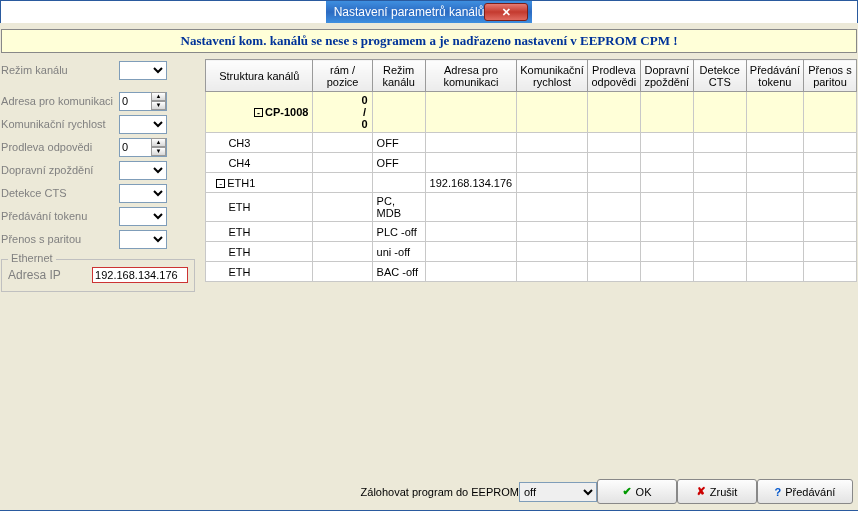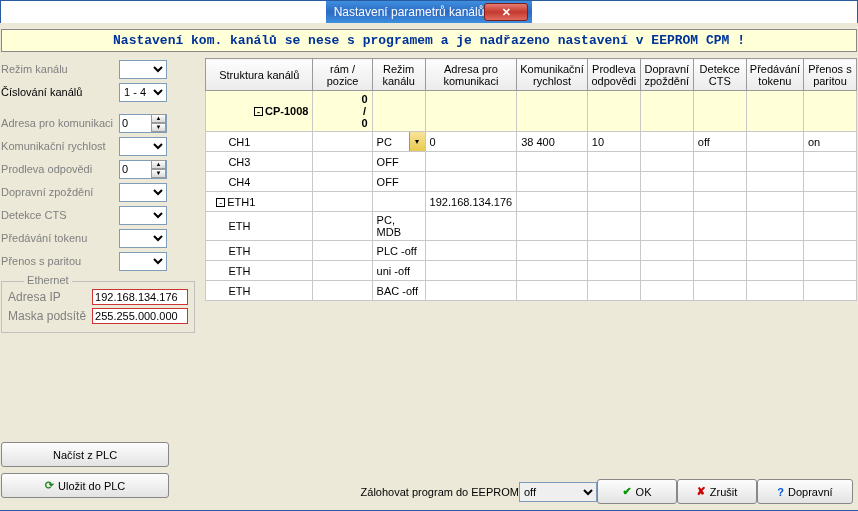--- a/index.html
+++ b/index.html
@@ -45,21 +45,21 @@
     flex: 1;
     background: #ECE9D8;
     padding: 6px;
     display: flex;
     flex-direction: column;
   }
   .banner {
     border: 1px solid #888;
     background: #FFFFD8;
     color: #003399;
-    font-family: Liberation Mono, monospace;
+    font-family: Liberation Serif, serif;
     font-size: 13px;
     font-weight: bold;
     text-align: center;
     padding: 3px 0;
     margin-bottom: 6px;
   }
   .main {
     display: flex;
     flex: 1;
     gap: 10px;
@@ -106,21 +106,21 @@
     cursor: pointer;
   }
   .gap { height: 8px; }
   .eth-group {
     border: 1px solid #c0c0c0;
     padding: 6px 6px 6px 6px;
     position: relative;
     margin-top: 8px;
   }
   .eth-group-title {
-    position: absolute; top: -8px; left: 22px;
+    position: absolute; top: -8px; left: 6px;
     background: #ECE9D8; padding: 0 3px;
     color: #808080; font-size: 11px;
   }
   .eth-row { display: flex; align-items: center; height: 18px; margin-bottom: 1px; }
   .eth-label { color: #808080; width: 84px; font-size: 12px; }
   .eth-input {
     border: 1px solid #cc3333;
     background: #fff;
     height: 16px; width: 96px;
     font-size: 11px; padding: 0 2px;
@@ -211,24 +211,20 @@
   <div class="body">
     <div class="banner">Nastavení kom. kanálů se nese s programem a je nadřazeno nastavení v EEPROM CPM !</div>
 
     <div class="main">
 
       <div class="left">
         <div class="form-row">
           <span class="form-label">Režim kanálu</span>
           <select class="form-select"></select>
         </div>
-        <div class="form-row">
-          <span class="form-label" style="color:#000">Číslování kanálů</span>
-          <select class="form-select"><option>1 - 4</option></select>
-        </div>
         <div class="gap"></div>
         <div class="form-row">
           <span class="form-label">Adresa pro komunikaci</span>
           <div class="form-spin">
             <input value="0" style="">
             <div class="spin-btns">
                 <div>▲</div>
                 <div>▼</div>
               </div>
           </div>
@@ -263,35 +259,22 @@
           <span class="form-label">Přenos s paritou</span>
           <select class="form-select"></select>
         </div>
 
         <div class="eth-group">
           <span class="eth-group-title">Ethernet</span>
           <div class="eth-row">
             <span class="eth-label">Adresa IP</span>
             <input class="eth-input" value="192.168.134.176" style="">
           </div>
-          <div class="eth-row">
-            <span class="eth-label">Maska podsítě</span>
-            <input class="eth-input" value="255.255.000.000" style="">
-          </div>
-        </div>
-
-        <div class="left-buttons">
-          <button class="btn btn-wide">
-              <span>Načíst z PLC</span>
-            </button>
-          <button class="btn btn-wide">
-              <span class="reload">⟳</span>
-              <span>Uložit do PLC</span>
-            </button>
-        </div>
+        </div>
+
       </div>
 
       <div class="right">
         <table class="grid">
           <colgroup>
             <col style="width:108px">
               <col style="width:46px">
               <col style="width:60px">
             <col style="width:96px">
               <col style="width:74px">
@@ -322,32 +305,20 @@
                 <td></td>
                 <td></td>
                 <td></td>
                 <td></td>
                 <td></td>
                 <td></td>
                 <td></td>
                 <td></td>
               </tr>
               <tr>
-                <td class="tree-cell">      CH1</td>
-                <td class="center"></td>
-                <td class="cell-dd"><span>PC</span><span class="cell-dd-arrow">▾</span></td>
-                <td>0</td>
-                <td>38 400</td>
-                <td>10</td>
-                <td></td>
-                <td>off</td>
-                <td></td>
-                <td>on</td>
-              </tr>
-              <tr>
                 <td class="tree-cell">      CH3</td>
                 <td class="center"></td>
                 <td>OFF</td>
                 <td></td>
                 <td></td>
                 <td></td>
                 <td></td>
                 <td></td>
                 <td></td>
                 <td></td>
@@ -434,19 +405,19 @@
           <button class="btn" style="width:80px">
               <span class="check">✔</span>
               <span>OK</span>
             </button>
           <button class="btn" style="width:80px">
               <span class="xmark">✘</span>
               <span>Zrušit</span>
             </button>
           <button class="btn" style="width:96px">
               <span class="qmark">?</span>
-              <span>Dopravní</span>
+              <span>Předávání</span>
             </button>
         </div>
       </div>
     </div>
   </div>
 </div>
 
 </body></html>

